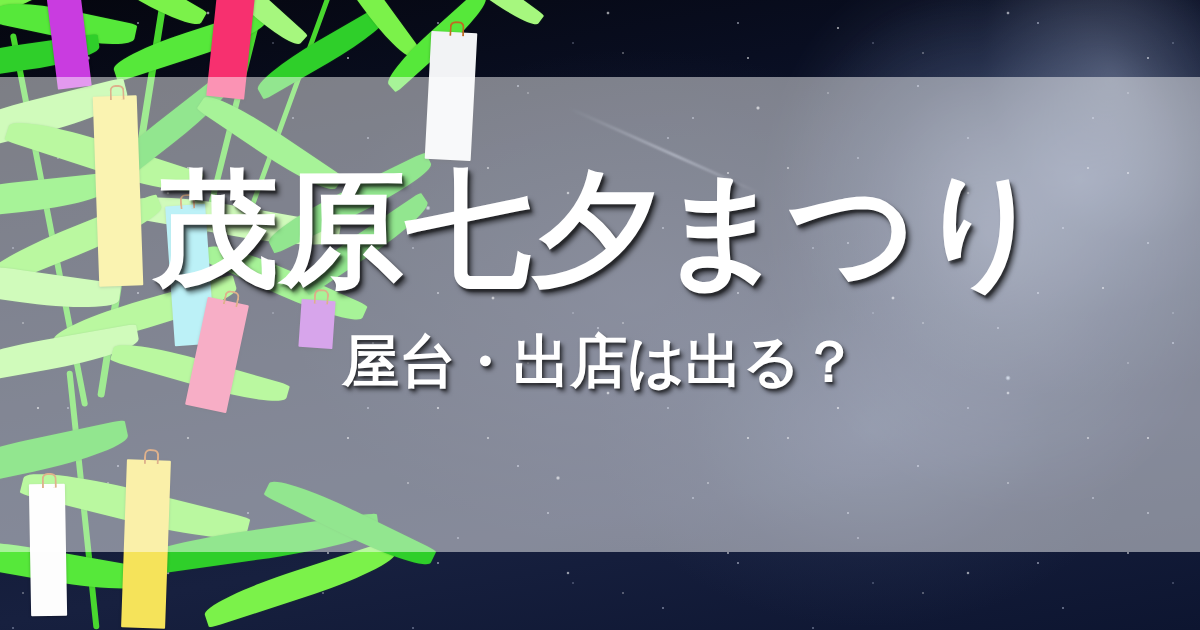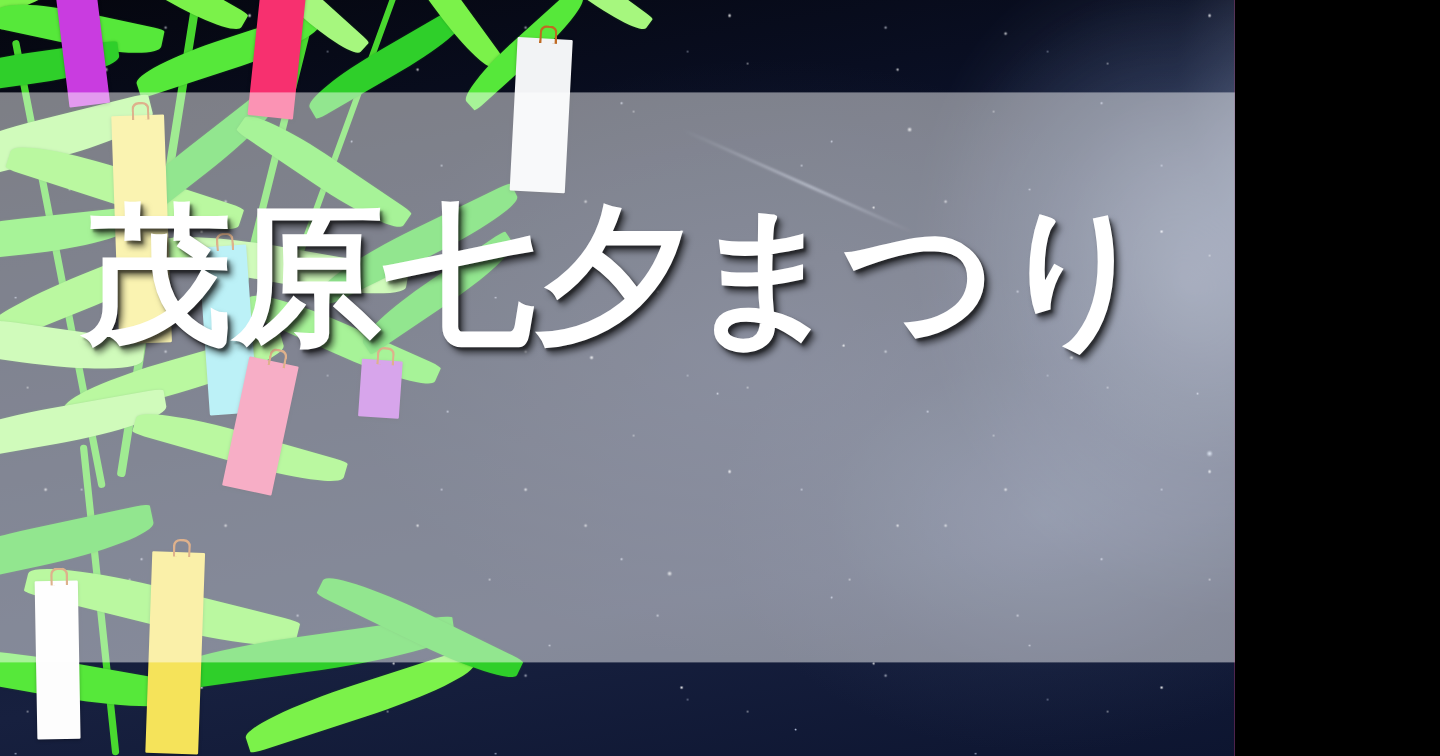--- a/index.html
+++ b/index.html
@@ -6,23 +6,23 @@
   * { margin:0; padding:0; box-sizing:border-box; }
   html, body {
     width:1200px; height:630px;
     overflow:hidden;
     background:#000;
     font-family:"Liberation Sans", "DejaVu Sans", sans-serif;
   }
 
   #stage {
     position:relative;
-    width:1029px; height:630px;
+    width:1200px; height:630px;
     overflow:hidden;
-    background:#ec4899;
+    background:#3b82f6;
   }
 
   
   .sky {
     position:absolute; inset:0;
     background:
       radial-gradient(ellipse 420px 300px at 1080px 180px, rgba(150,170,210,.42) 0%, rgba(90,110,150,.18) 45%, rgba(0,0,0,0) 72%),
       radial-gradient(ellipse 360px 260px at 870px 430px, rgba(120,140,185,.30) 0%, rgba(60,75,110,.12) 50%, rgba(0,0,0,0) 76%),
       radial-gradient(ellipse 500px 360px at 640px 300px, rgba(80,95,135,.22) 0%, rgba(0,0,0,0) 70%),
       linear-gradient(170deg, #05060e 0%, #0a1026 28%, #121a36 55%, #17203f 74%, #0d1530 100%);
@@ -239,15 +239,16 @@
     <div class="tanzaku" style="left:236px;top:330px;width:42px;height:110px;background:#f06592;transform:rotate(12deg);"></div>
     <div class="tanzaku" style="left:340px;top:330px;width:34px;height:48px;background:#b253d8;transform:rotate(4deg);"></div>
     <div class="tanzaku" style="left:70px;top:514px;width:36px;height:132px;background:#fdfdfd;transform:rotate(-1deg);"></div>
     <div class="tanzaku" style="left:164px;top:490px;width:44px;height:168px;background:#f5e35a;transform:rotate(2deg);"></div>
   </div>
 
   <div class="band"></div>
 
   <div class="text-layer">
     <div class="headline">茂原七夕まつり</div>
+    <div class="subline sub1">屋台・出店は出る？</div>
   </div>
 
 </div>
 
 </body></html>

